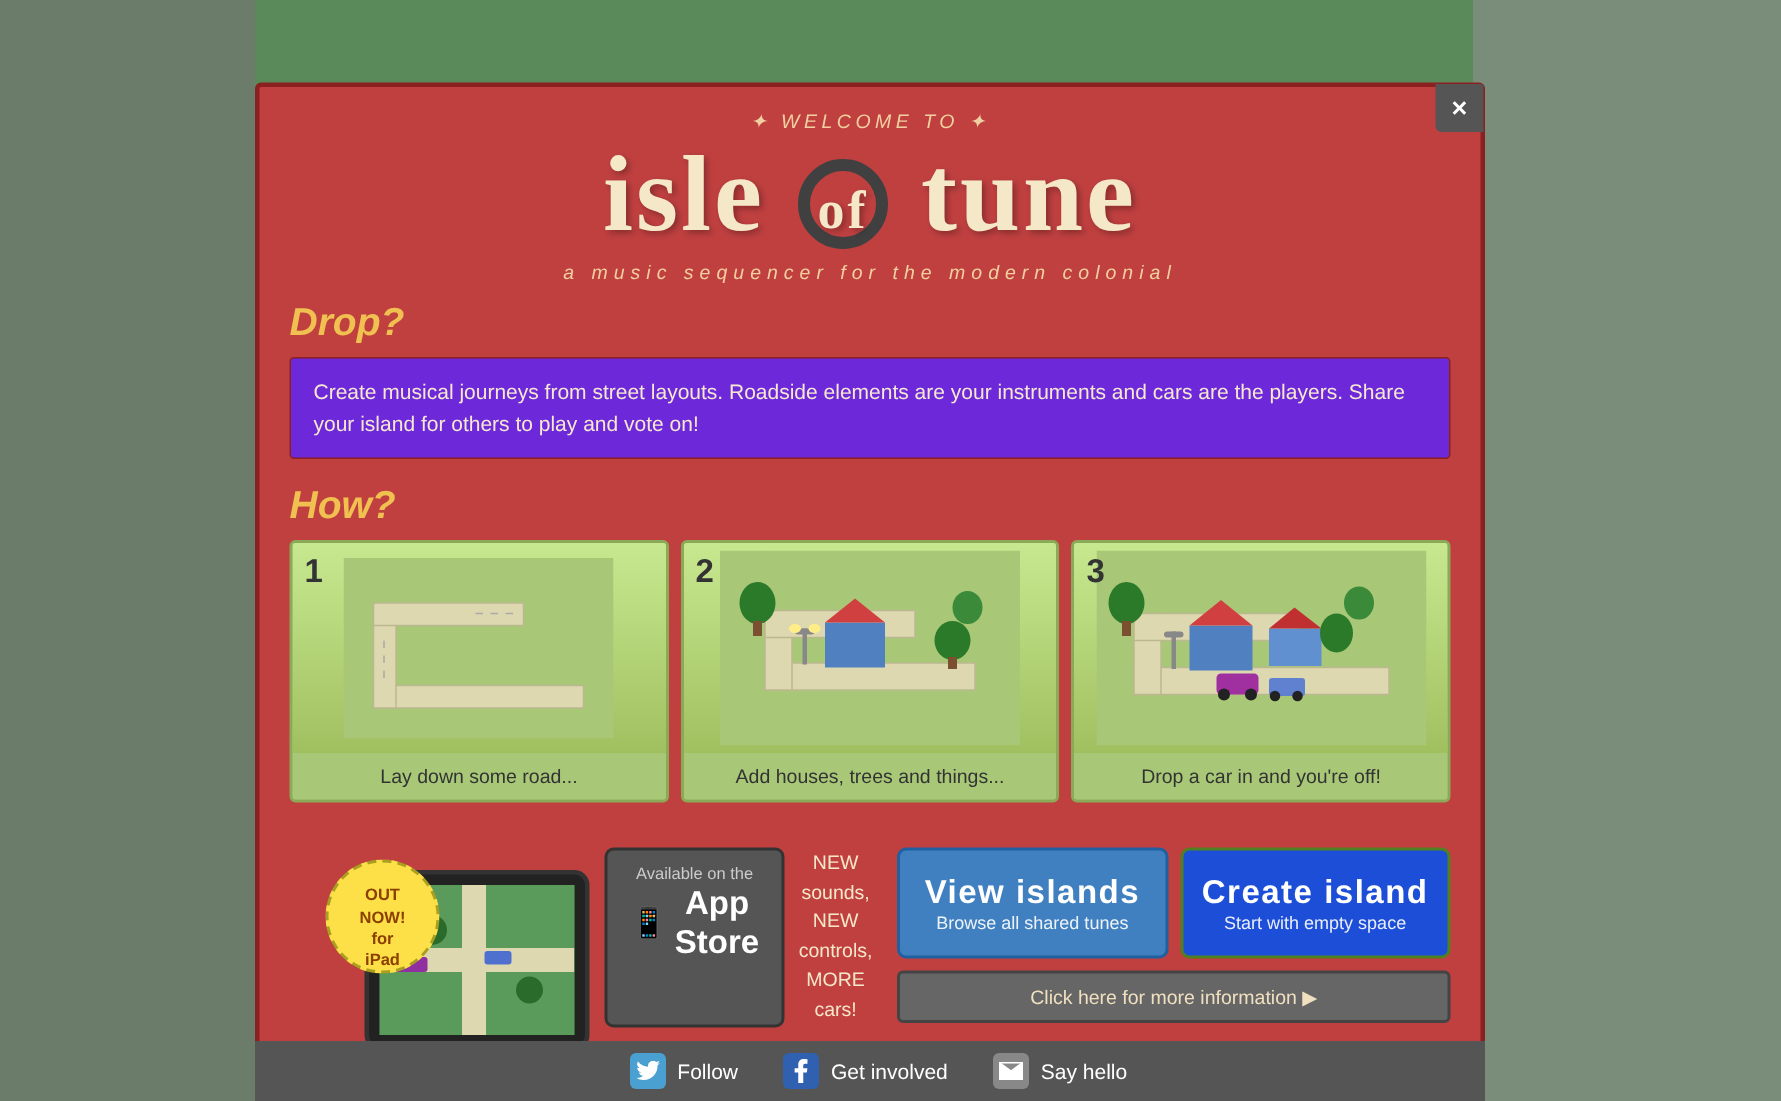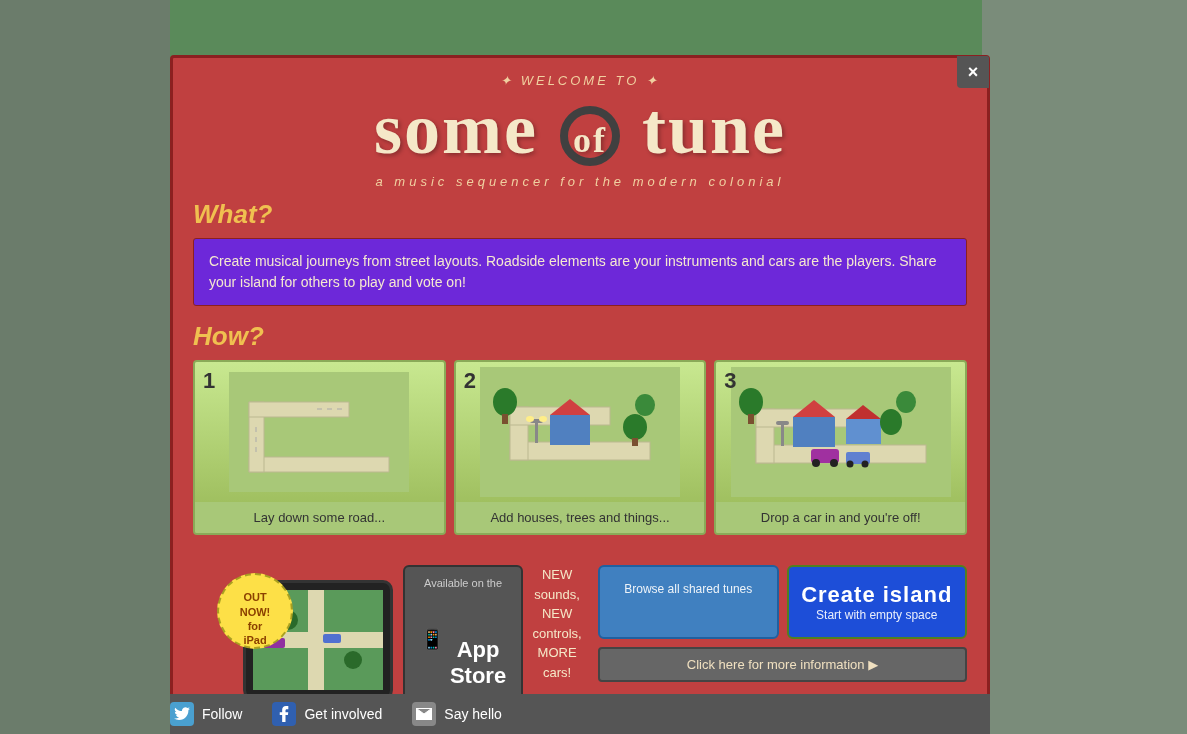--- a/index.html
+++ b/index.html
@@ -254,21 +254,20 @@
     }
 
     .appstore-small {
       font-size: 11px;
       color: #ccc;
     }
 
     .appstore-big {
       font-size: 22px;
       font-weight: bold;
-      margin-top: 48px;
     }
 
     .new-features {
       color: #f5e8c8;
       font-size: 13px;
       text-align: center;
       line-height: 1.5;
     }
 
     
@@ -347,21 +346,23 @@
     
     .footer-bar {
       position: absolute;
       bottom: 0;
       left: 170px;
       width: 820px;
       background: #555;
       height: 40px;
       display: flex;
       align-items: center;
+      justify-content: center;
       gap: 30px;
+      padding-left: 11px;
     }
 
     .footer-item {
       display: flex;
       align-items: center;
       gap: 8px;
       color: white;
       font-size: 14px;
       cursor: pointer;
     }
@@ -387,28 +388,28 @@
 <div class="bg-left"></div>
 <div class="bg-right"></div>
 
 <div class="modal">
 
   <div class="close-btn">×</div>
 
   <div class="modal-header">
     <div class="welcome-text">✦  WELCOME TO  ✦</div>
     <div class="title-isle-of-tune">
-      <span>some </span><span class="of-circle">of</span><span> tune</span>
+      <span>isle </span><span class="of-circle">of</span><span> tune</span>
     </div>
     <div class="subtitle">a  music  sequencer  for  the  modern  colonial</div>
   </div>
 
   <div class="modal-content">
 
-    <div class="section-title">What?</div>
+    <div class="section-title">Drop?</div>
     <div class="description-box">Create musical journeys from street layouts.  Roadside elements are your instruments and cars are the players.  Share your island for others to play and vote on!</div>
 
     <div class="section-title">How?</div>
 
     <div class="steps-row">
 
       <div class="step-box">
         <div class="step-image">
           <span class="step-number">1</span>
 
@@ -525,20 +526,21 @@
           <span style="font-size:20px;">📱</span>
           <span class="appstore-big">App Store</span>
         </div>
       </div>
       <div class="new-features">NEW sounds, NEW<br>controls, MORE cars!</div>
     </div>
 
     <div class="action-buttons">
       <div class="action-row">
         <div class="btn-view-islands">
+          <div class="btn-title">View  islands</div>
           <div class="btn-sub">Browse all shared tunes</div>
         </div>
         <div class="btn-create-island">
           <div class="btn-title">Create island</div>
           <div class="btn-sub">Start with empty space</div>
         </div>
       </div>
       <div class="btn-more-info">Click here for more information  ▶</div>
     </div>
 

